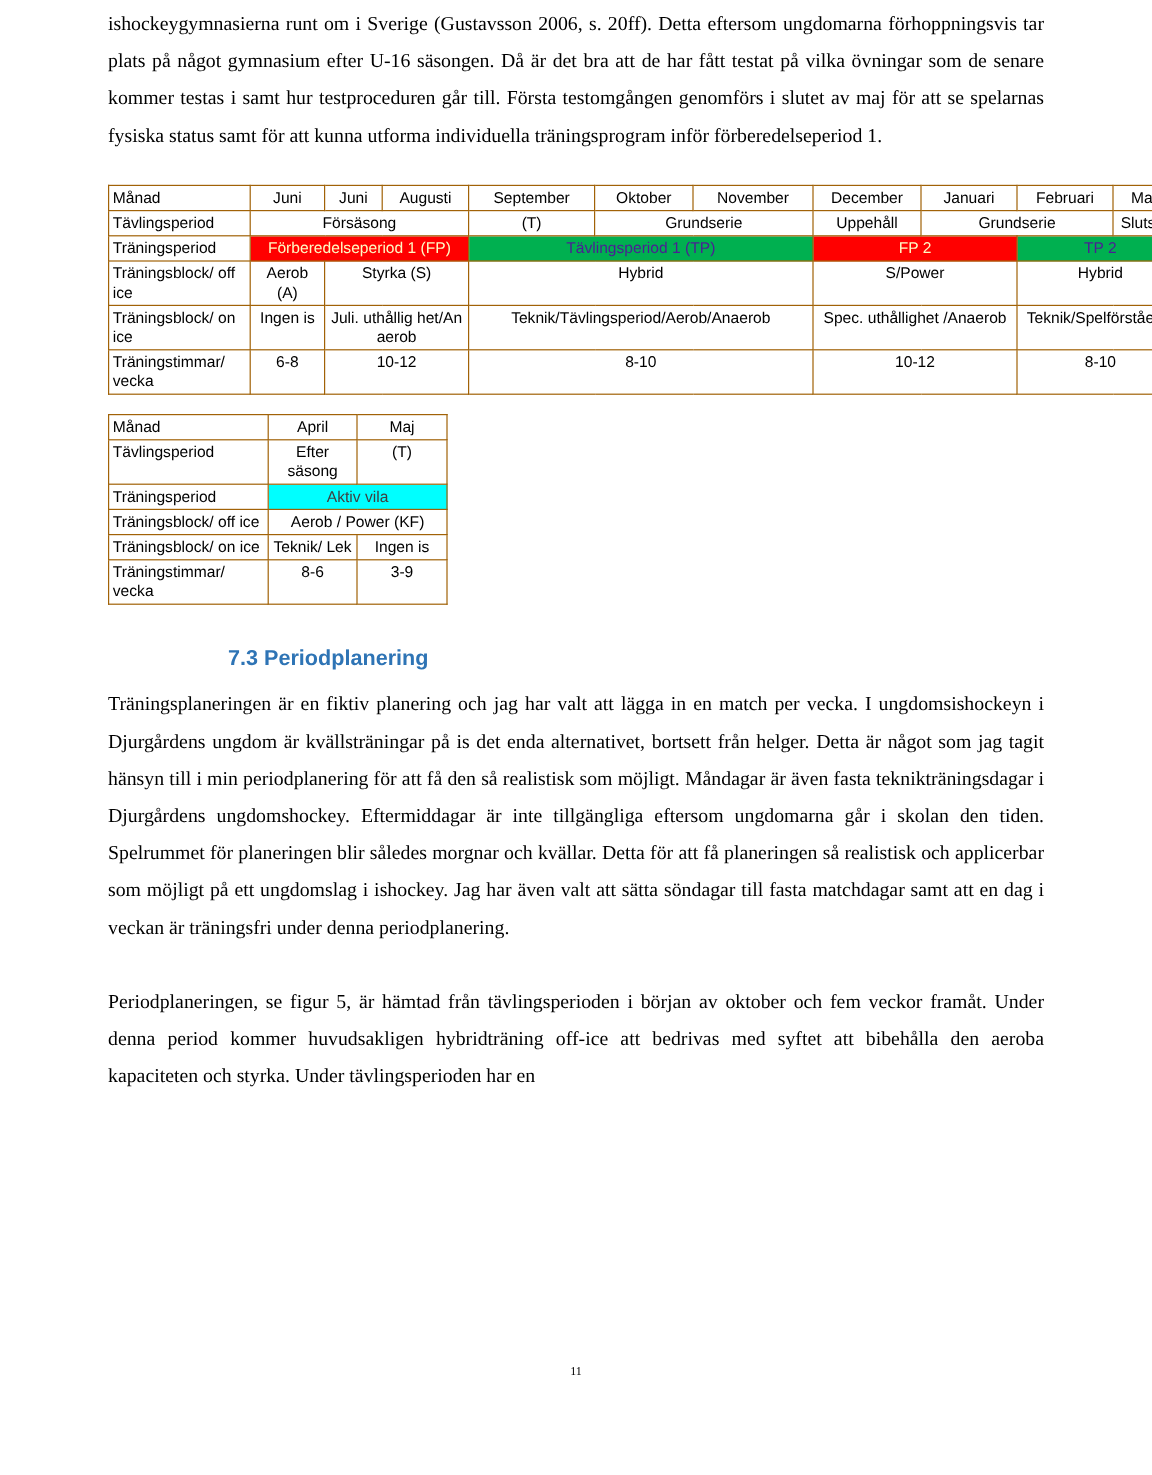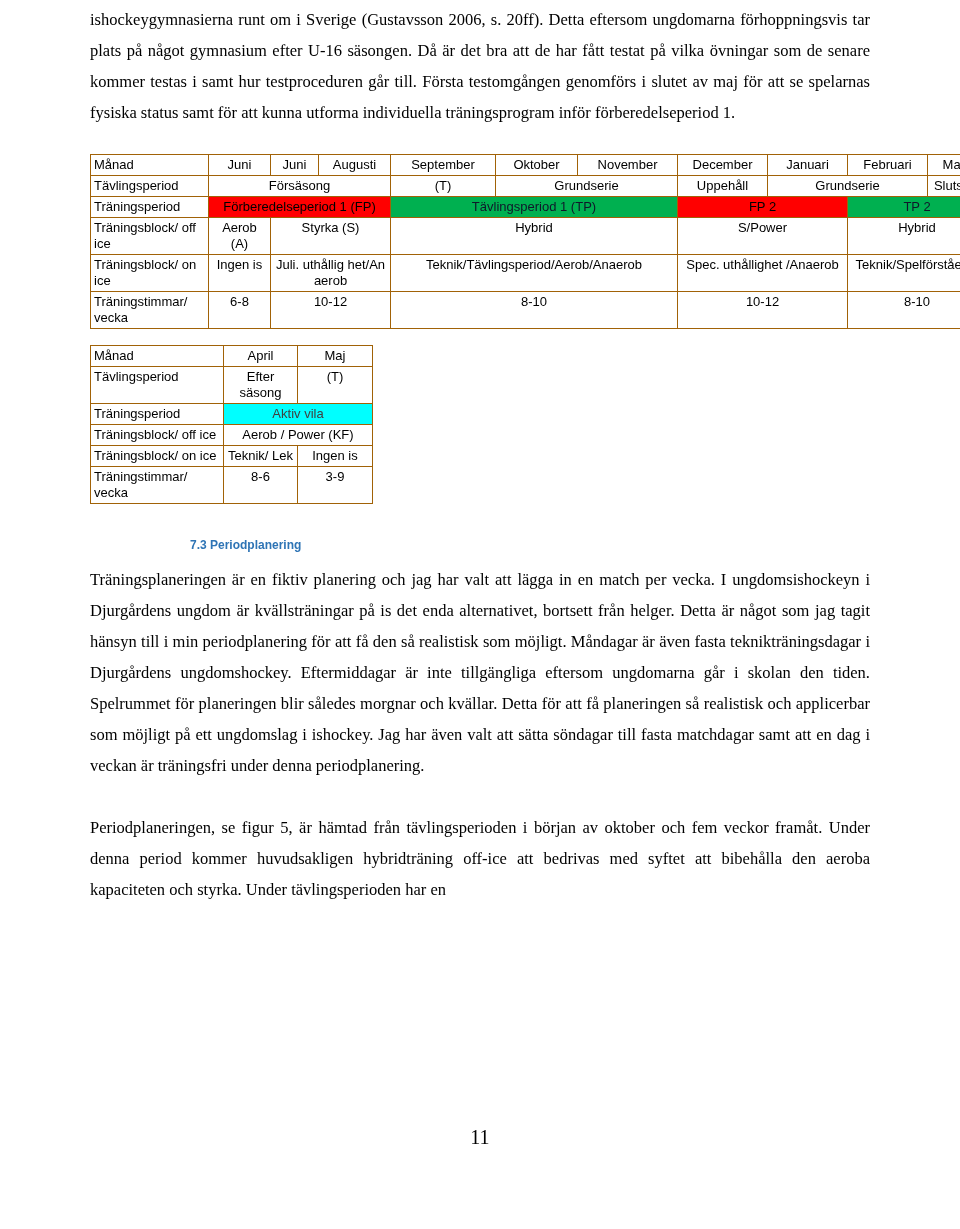--- a/index.html
+++ b/index.html
@@ -51,56 +51,56 @@
     background: #ffffff;
   }
   .plan-table td.label {
     text-align: left;
     padding-left: 3px;
   }
   .main-table {
     width: 100%;
     margin-top: 26px;
   }
-  .red { background: #ff0000 !important; color: #000000; font-weight: normal; }
-  .green { background: #00b050 !important; color: #0f172a; }
+  .red { background: #ff0000 !important; color: #fef9c3; font-weight: normal; }
+  .green { background: #00b050 !important; color: #4c1d95; }
   .cyan { background: #00ffff !important; color: #404040; }
   .small-table {
     width: 282px;
     margin-top: 16px;
   }
   .fig-caption {
     font-family: "Liberation Serif", serif;
     font-size: 15px;
     margin: 14px 0 0 0;
     padding-left: 100px;
   }
   
   h2.section-heading {
     font-family: "Liberation Sans", sans-serif;
-    font-size: 12px;
+    font-size: 18px;
     font-weight: bold;
     color: #2e74b5;
     margin: 34px 0 12px 0;
     padding-left: 100px;
   }
   .para-block p {
     margin: 0;
   }
   .gap {
     height: 31px;
   }
   .page-number {
     position: absolute;
     bottom: 10px;
     left: 0;
     width: 960px;
     text-align: center;
     font-family: "Liberation Serif", serif;
-    font-size: 20px;
+    font-size: 10px;
   }
 </style>
 </head>
 <body>
 
 <div class="page">
 
   <div class="intro-block">
     <p class="body-text">ishockeygymnasierna runt om i Sverige (Gustavsson 2006, s. 20ff). Detta eftersom ungdomarna förhoppningsvis tar plats på något gymnasium efter U-16 säsongen. Då är det bra att de har fått testat på vilka övningar som de senare kommer testas i samt hur testproceduren går till. Första testomgången genomförs i slutet av maj för att se spelarnas fysiska status samt för att kunna utforma individuella träningsprogram inför förberedelseperiod 1.</p>
   </div>

